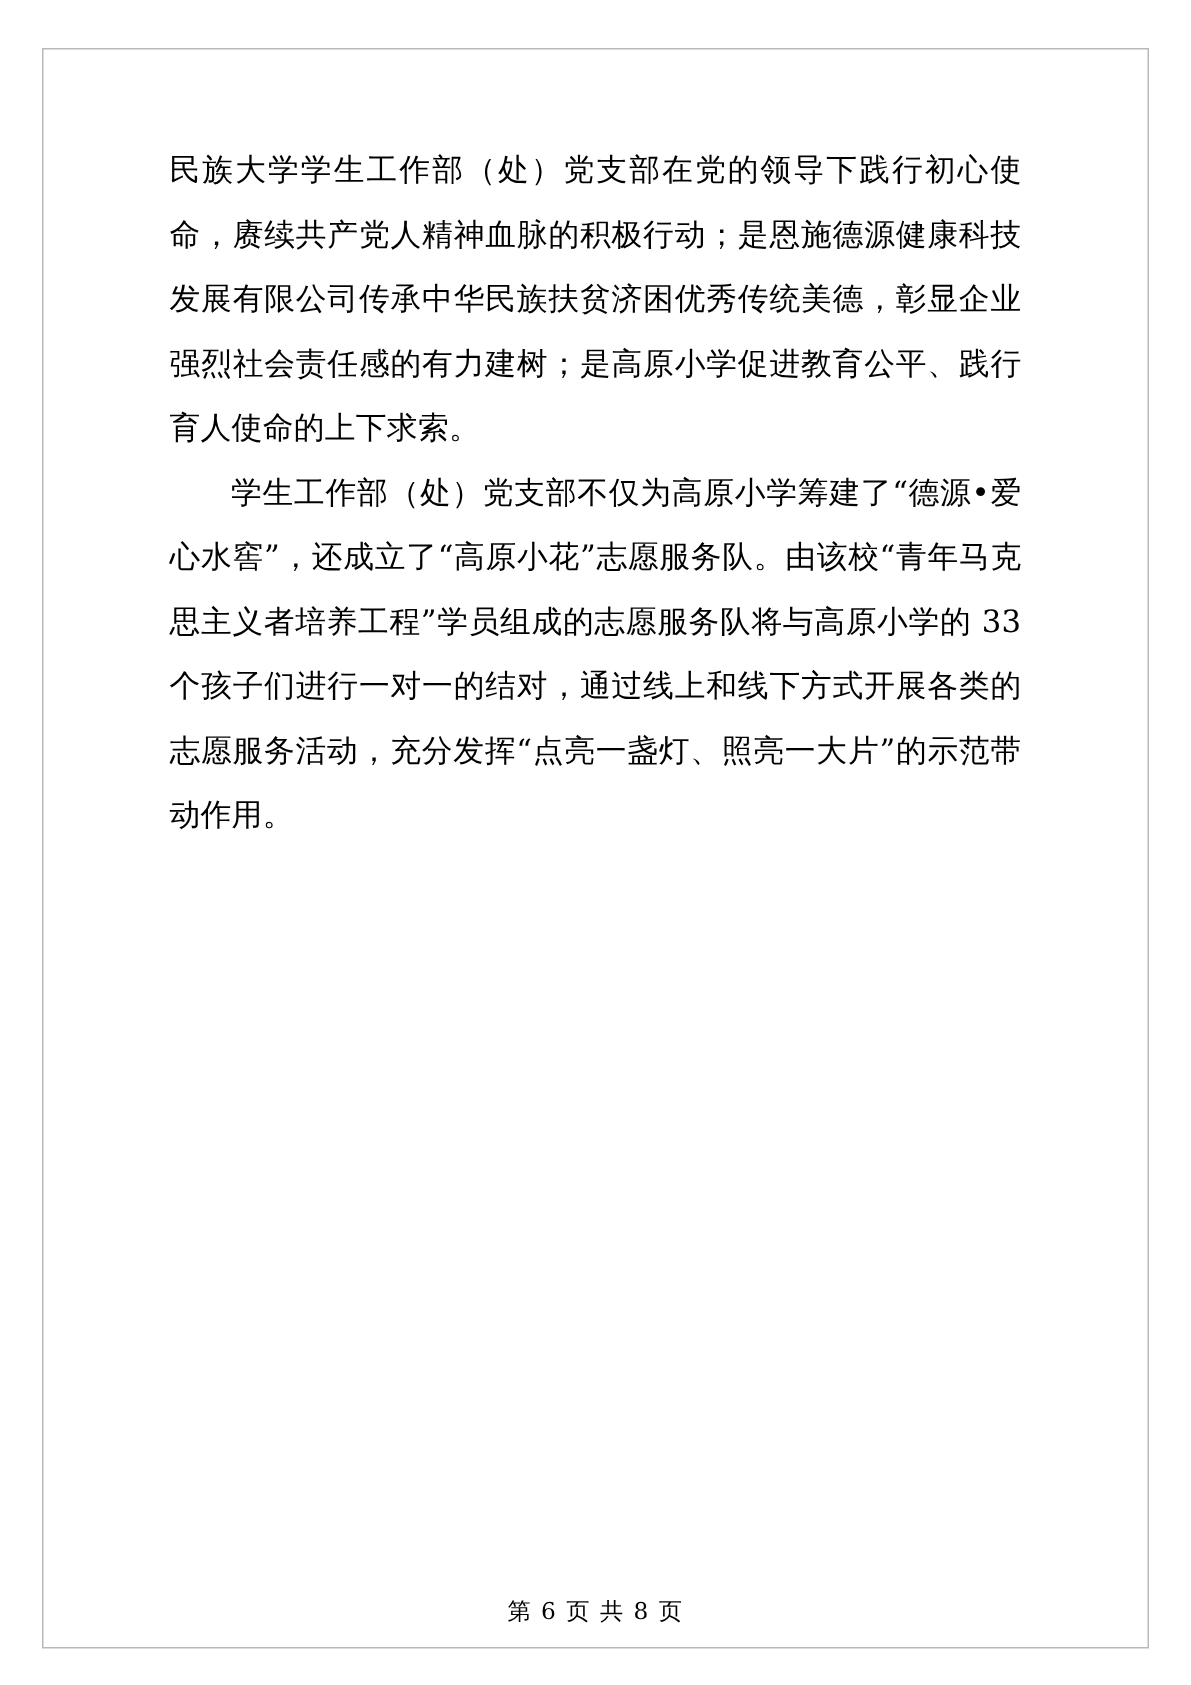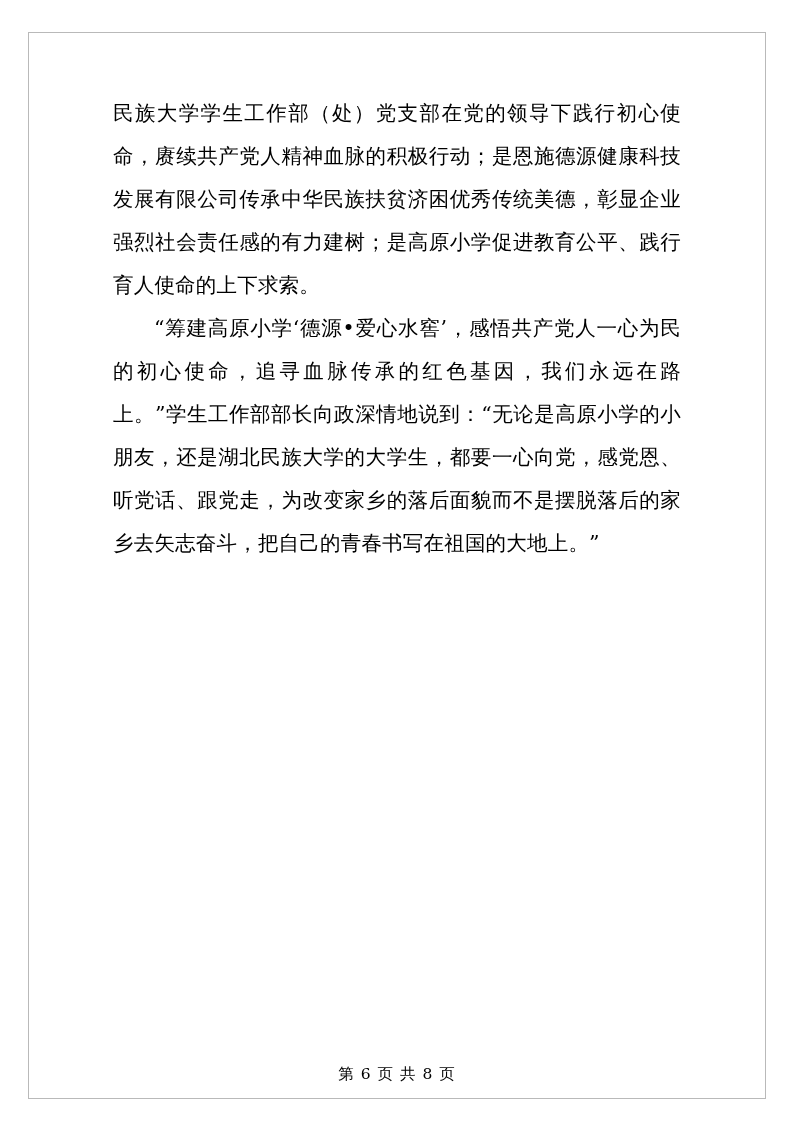--- a/index.html
+++ b/index.html
@@ -63,17 +63,17 @@
   }
 </style>
 </head>
 <body>
 
 <div class="page">
   <div class="page-border"></div>
 
   <div class="content">
     <p class="para">民族大学学生工作部（处）党支部在党的领导下践行初心使命，赓续共产党人精神血脉的积极行动；是恩施德源健康科技发展有限公司传承中华民族扶贫济困优秀传统美德，彰显企业强烈社会责任感的有力建树；是高原小学促进教育公平、践行育人使命的上下求索。</p>
-    <p class="para indent">“筹建高原小学‘德源•爱心水窖’，感悟共产党人一心为民的初心使命，追寻血脉传承的红色基因，我们永远在路上。”学生工作部部长向政深情地说到：“无论是高原小学的小朋友，还是湖北民族大学的大学生，都要一心向党，感党恩、听党话、跟党走，为改变家乡的落后面貌而不是摆脱落后的家乡去矢志奋斗，把自己的青春书写在祖国的大地上。”</p>
+    <p class="para indent">学生工作部（处）党支部不仅为高原小学筹建了“德源•爱心水窖”，还成立了“高原小花”志愿服务队。由该校“青年马克思主义者培养工程”学员组成的志愿服务队将与高原小学的 33 个孩子们进行一对一的结对，通过线上和线下方式开展各类的志愿服务活动，充分发挥“点亮一盏灯、照亮一大片”的示范带动作用。</p>
   </div>
 
   <div class="footer">第 6 页 共 8 页</div>
 </div>
 
 </body></html>

